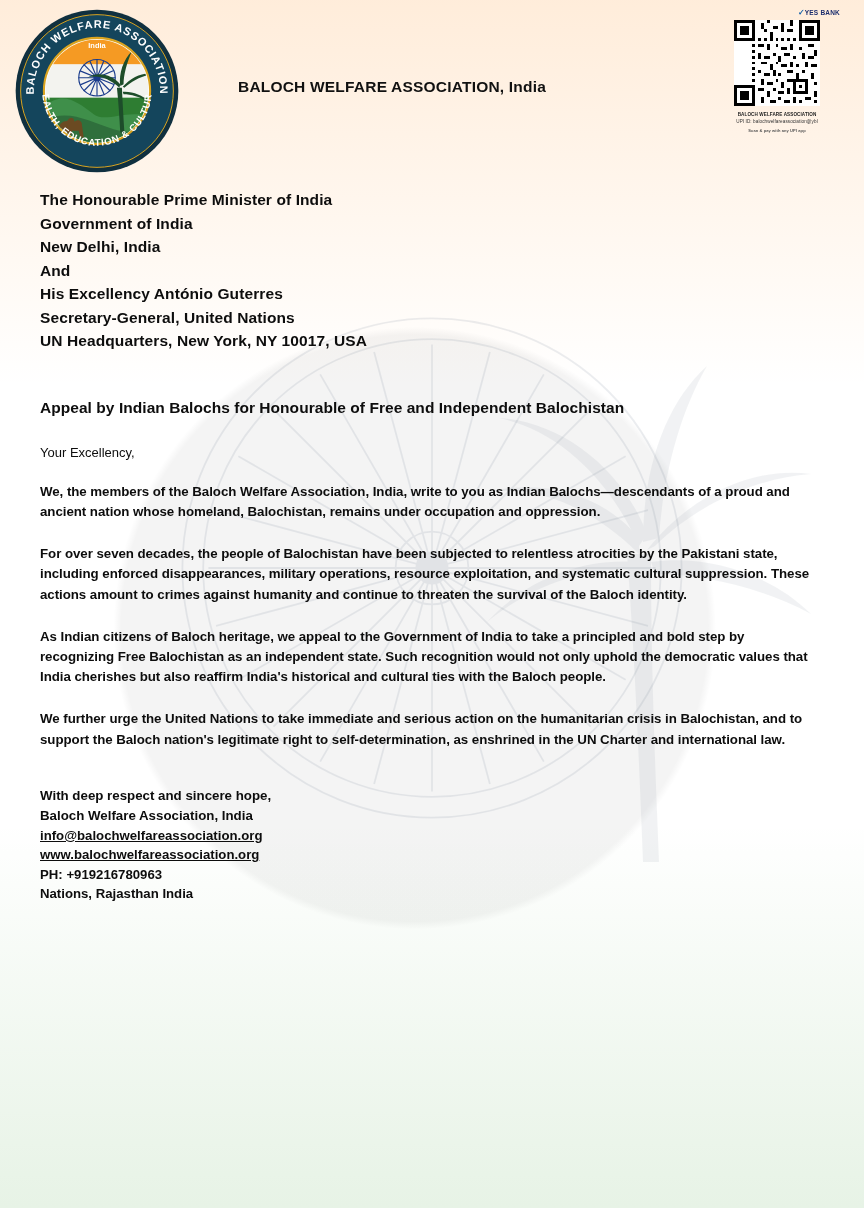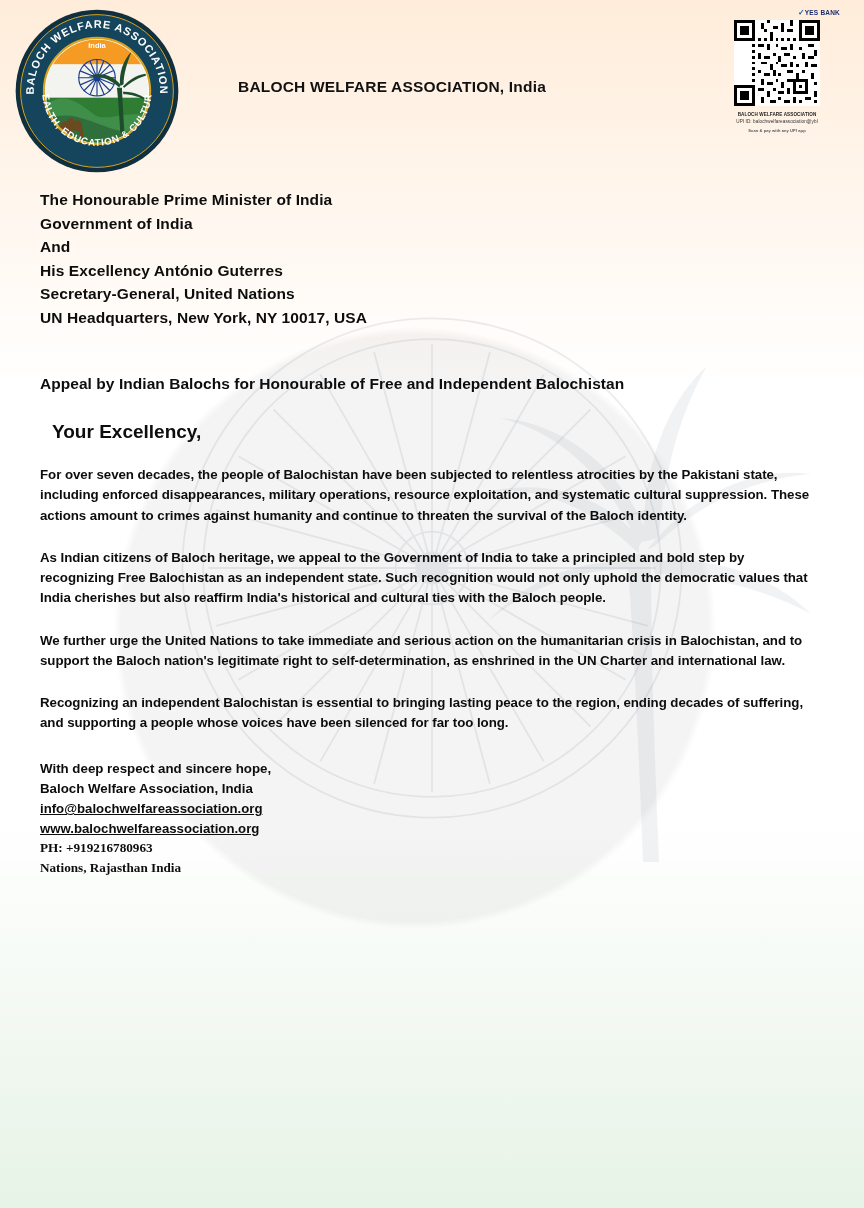--- a/index.html
+++ b/index.html
@@ -97,48 +97,47 @@
     letter-spacing: 0.1px;
   }
   .subject {
     margin-top: 46px;
     font-size: 15.5px;
     font-weight: bold;
     letter-spacing: 0.05px;
   }
   .salutation {
     margin-top: 28px;
-    font-size: 19px;
-    font-weight: bold;
-    margin-left: 12px;
+    font-size: 13px;
+    font-weight: normal;
   }
   .para {
     margin-top: 22px;
     font-size: 13.3px;
     font-weight: bold;
     line-height: 1.52;
     letter-spacing: -0.05px;
     text-align: left;
   }
   .signoff {
-    margin-top: 26px;
+    margin-top: 36px;
     font-size: 13.3px;
     font-weight: bold;
     line-height: 1.5;
   }
   .contact {
     font-size: 13.2px;
     font-weight: bold;
     line-height: 1.48;
   }
   .contact a, .contact .lnk {
     color: #0d0d0d;
     text-decoration: underline;
   }
-  .contact .plain { text-decoration: none; font-family: Liberation Serif, serif; }
+  .contact .plain { text-decoration: none; }
 </style>
 </head>
 <body>
 
 <div class="page">
 
   <div class="wm-wash"></div>
 
   <svg class="wm-chakra" viewBox="0 0 200 200">
     <g stroke="#6b7a8f" stroke-width="0.7" fill="none">
@@ -358,34 +357,35 @@
           <div class="tiny">Scan &amp; pay with any UPI app</div>
         </div>
       </div>
     </div>
 
     <div class="body-wrap">
 
       <div class="addr">
         <div>The Honourable Prime Minister of India</div>
         <div>Government of India</div>
+        <div>New Delhi, India</div>
         <div>And</div>
         <div>His Excellency António Guterres</div>
         <div>Secretary-General, United Nations</div>
         <div>UN Headquarters, New York, NY 10017, USA</div>
       </div>
 
       <div class="subject">Appeal by Indian Balochs for Honourable of Free and Independent Balochistan</div>
 
       <div class="salutation">Your Excellency,</div>
 
+      <p class="para">We, the members of the Baloch Welfare Association, India, write to you as Indian Balochs—descendants of a proud and ancient nation whose homeland, Balochistan, remains under occupation and oppression.</p>
       <p class="para">For over seven decades, the people of Balochistan have been subjected to relentless atrocities by the Pakistani state, including enforced disappearances, military operations, resource exploitation, and systematic cultural suppression. These actions amount to crimes against humanity and continue to threaten the survival of the Baloch identity.</p>
       <p class="para">As Indian citizens of Baloch heritage, we appeal to the Government of India to take a principled and bold step by recognizing Free Balochistan as an independent state. Such recognition would not only uphold the democratic values that India cherishes but also reaffirm India's historical and cultural ties with the Baloch people.</p>
       <p class="para">We further urge the United Nations to take immediate and serious action on the humanitarian crisis in Balochistan, and to support the Baloch nation's legitimate right to self-determination, as enshrined in the UN Charter and international law.</p>
-      <p class="para">Recognizing an independent Balochistan is essential to bringing lasting peace to the region, ending decades of suffering, and supporting a people whose voices have been silenced for far too long.</p>
 
       <div class="signoff">
         <div>With deep respect and sincere hope,</div>
         <div>Baloch Welfare Association, India</div>
       </div>
 
       <div class="contact">
         <div class="lnk">info@balochwelfareassociation.org</div>
         <div class="lnk">www.balochwelfareassociation.org</div>
         <div class="plain">PH: +919216780963</div>

